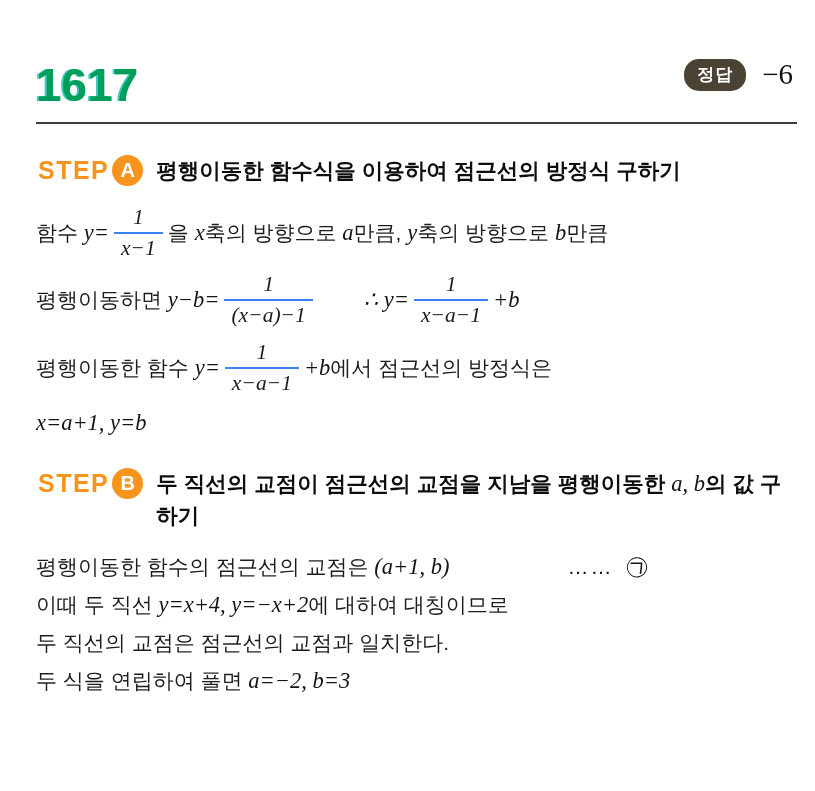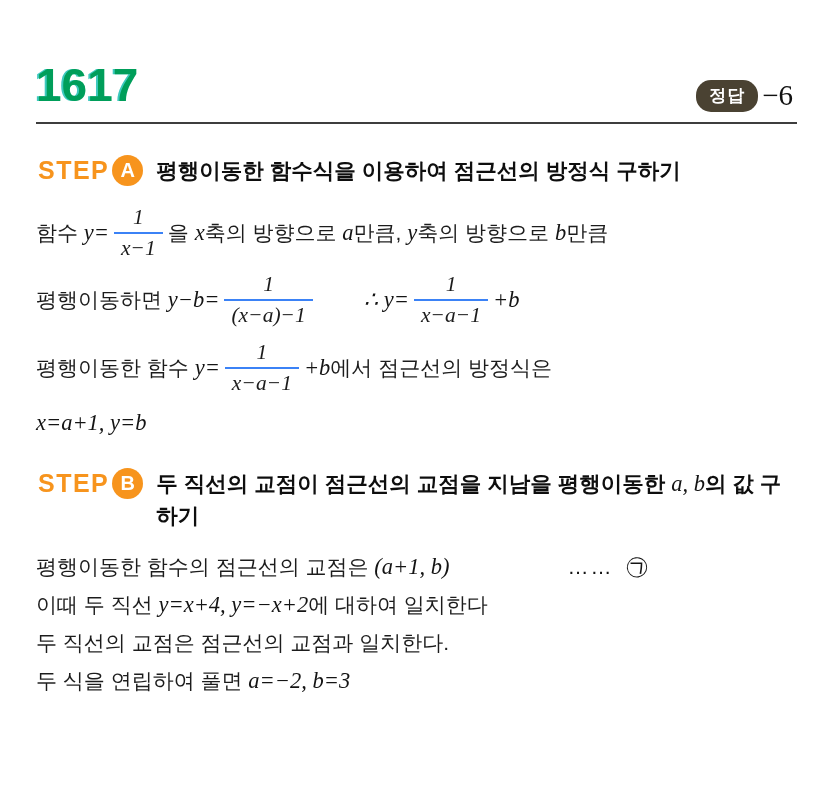--- a/index.html
+++ b/index.html
@@ -6,28 +6,28 @@
   html, body { background: #ffffff; }
   body {
     width: 815px; height: 791px;
     font-family: "Liberation Sans", sans-serif;
     color: #1e1e1e;
     overflow: hidden;
   }
   .page { padding: 58px 18px 30px 36px; width: 815px; }
 
   
-  .header { display: flex; justify-content: space-between; align-items: flex-end; padding-right: 4px; }
+  .header { display: flex; justify-content: space-between; align-items: flex-start; padding-right: 4px; }
   .problem-number {
     font-size: 46px; font-weight: 800; letter-spacing: 0px;
     color: #009e5a;
     text-shadow: -2px 0 0 #3ec9be;
     font-family: "Liberation Sans", sans-serif;
   }
-  .answer-area { display: flex; align-items: center; gap: 4px; }
+  .answer-area { display: flex; align-items: center; gap: 16px; }
   .answer-badge {
     background: #4a4232; color: #fff;
     font-size: 17px; font-weight: 700;
     padding: 4px 13px 5px; border-radius: 15px;
     letter-spacing: 1px;
   }
   .answer-value {
     font-family: "Liberation Serif", serif;
     font-size: 29px; color: #111;
   }
@@ -137,21 +137,21 @@
     <div class="step-title"><span>두 직선의 교점이 점근선의 교점을 지남을 평행이동한 </span><span class="m">a, b</span><span>의 값 구하기</span></div>
   </div>
 
   <div class="section-b">
 
     <div class="line">
       <span>평행이동한 함수의 점근선의 교점은 </span><span class="m">(a+1, b)</span><span class="ref-group"><span class="ref-dots">……</span><span class="ref-mark">㉠</span></span>
     </div>
 
     <div class="line">
-      <span>이때 두 직선 </span><span class="m">y=x+4, y=−x+2</span><span>에 대하여 일치한다</span>
+      <span>이때 두 직선 </span><span class="m">y=x+4, y=−x+2</span><span>에 대하여 대칭이므로</span>
     </div>
 
     <div class="line">
       <span>두 직선의 교점은 점근선의 교점과 일치한다.</span>
     </div>
 
 
     <div class="line">
       <span>두 식을 연립하여 풀면 </span><span class="m">a=−2, b=3</span>
     </div>

